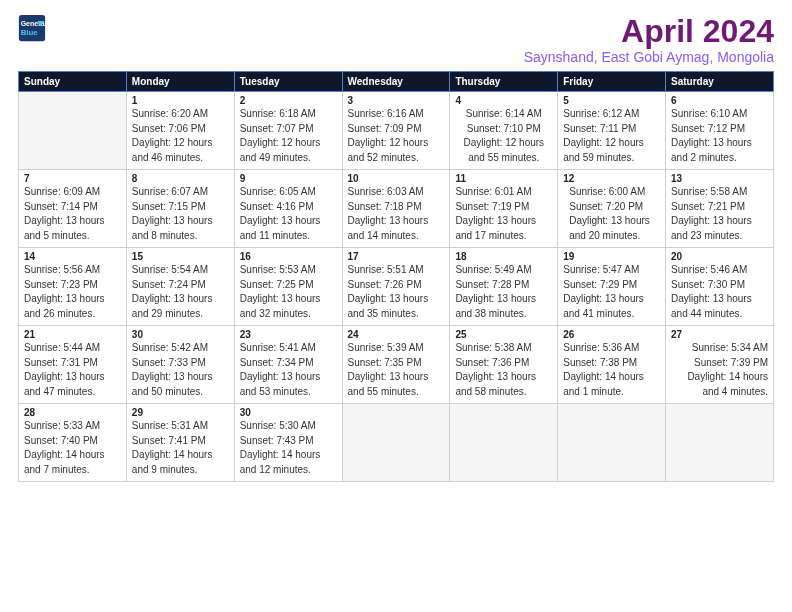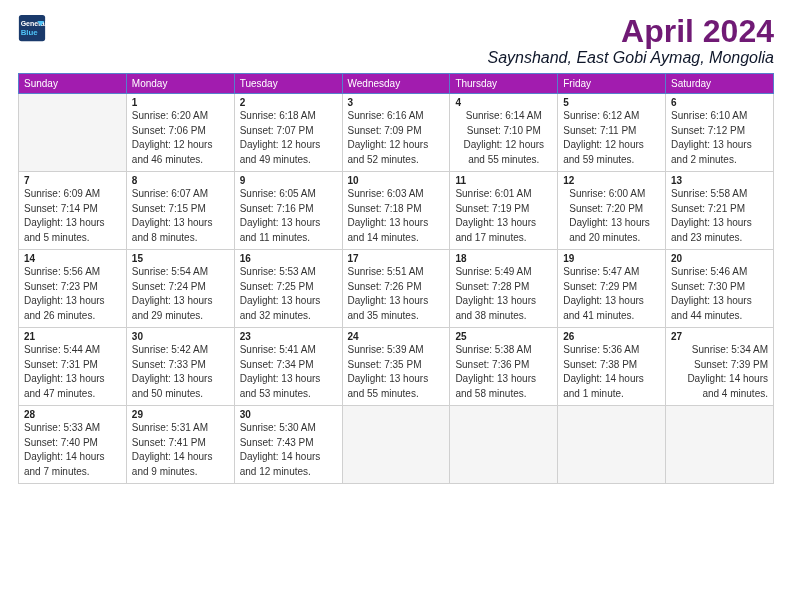--- a/index.html
+++ b/index.html
@@ -35,40 +35,39 @@
     .title-block {
       text-align: right;
     }
     .main-title {
       font-size: 32px;
       font-weight: bold;
       color: #701a75;
       line-height: 1.1;
     }
     .subtitle {
-      font-size: 16px;
-      color: #0f172a;
+      font-size: 14px;
+      color: #8b5cf6;
       font-weight: normal;
-      font-style: italic;
     }
     .calendar {
       flex: 1;
       border: 1px solid #ccc;
       border-collapse: collapse;
       width: 100%;
       table-layout: fixed;
       font-size: 8.5px;
     }
     .calendar th {
-      background: #a21caf;
+      background: #0f172a;
       color: #fff;
       text-align: left;
       padding: 4px 5px;
       font-size: 10px;
-      font-weight: normal;
+      font-weight: bold;
       border: 1px solid #5580cc;
     }
     .calendar td {
       vertical-align: top;
       padding: 3px 5px 3px 5px;
       border: 1px solid #d0d0d0;
       height: 78px;
       background: #fff;
     }
     .calendar td.empty {
@@ -175,21 +174,21 @@
           <td>
             <span class="day-num">8</span>
             <div class="day-info" style="white-space: pre-line;">Sunrise: 6:07 AM
 Sunset: 7:15 PM
 Daylight: 13 hours
 and 8 minutes.</div>
           </td>
           <td>
             <span class="day-num">9</span>
             <div class="day-info" style="white-space: pre-line;">Sunrise: 6:05 AM
-Sunset: 7:16 PM
+Sunset: 4:16 PM
 Daylight: 13 hours
 and 11 minutes.</div>
           </td>
           <td>
             <span class="day-num">10</span>
             <div class="day-info" style="white-space: pre-line;">Sunrise: 6:03 AM
 Sunset: 7:18 PM
 Daylight: 13 hours
 and 14 minutes.</div>
           </td>

